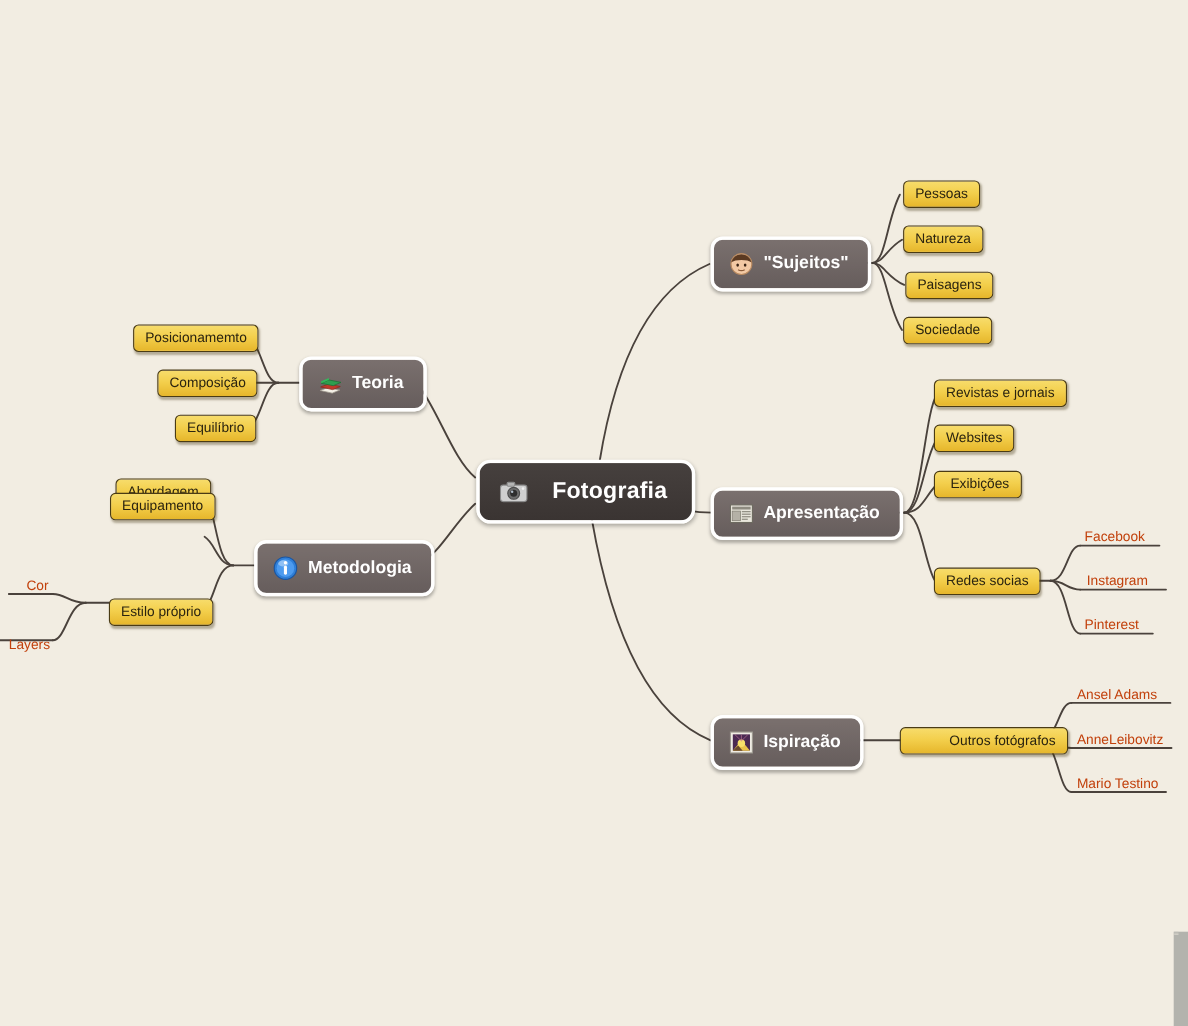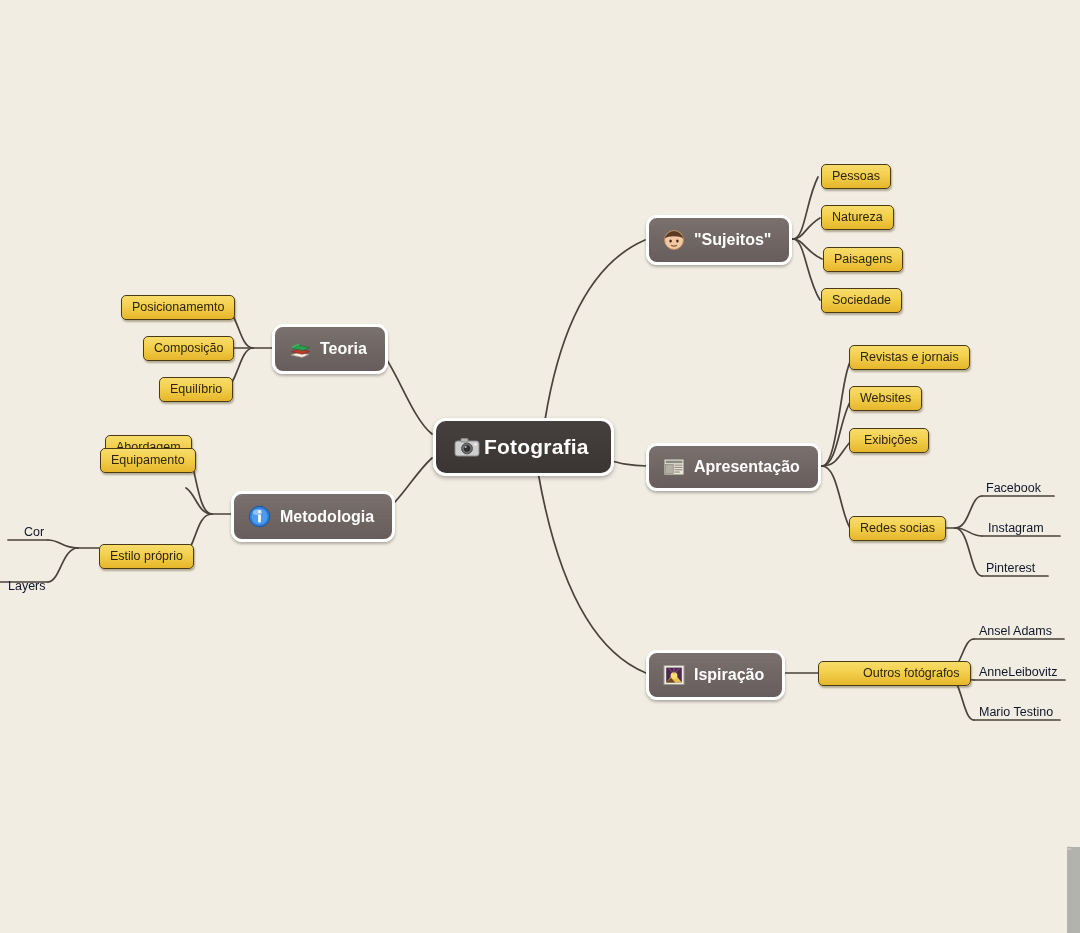--- a/index.html
+++ b/index.html
@@ -16,21 +16,21 @@
   }
   #wires {
     position:absolute; left:0; top:0;
     width:1080px; height:933px;
     pointer-events:none;
   }
 
   
   .node-root {
     position:absolute;
-    display:flex; align-items:center; gap:4px;
+    display:flex; align-items:center; gap:22px;
     padding:14px 22px 14px 18px;
     background:linear-gradient(180deg,#46403e 0%,#3a3432 100%);
     border-radius:13px;
     border:3px solid #ffffff;
     box-shadow:0 2px 4px rgba(0,0,0,.30);
     color:#ffffff;
     font-size:21px; font-weight:bold;
     letter-spacing:.2px;
     white-space:nowrap;
     z-index:6;
@@ -61,21 +61,21 @@
     box-shadow:1px 2px 2px rgba(60,45,10,.35);
     color:#2b2410;
     font-size:12.5px;
     white-space:nowrap;
     z-index:4;
   }
 
   
   .node-text {
     position:absolute;
-    color:#0f172a;
+    color:#c2410c;
     font-size:12.5px;
     white-space:nowrap;
     padding-bottom:3px;
     z-index:4;
   }
 
   
   .icon { display:inline-block; flex:0 0 auto; line-height:0; }
 
   

